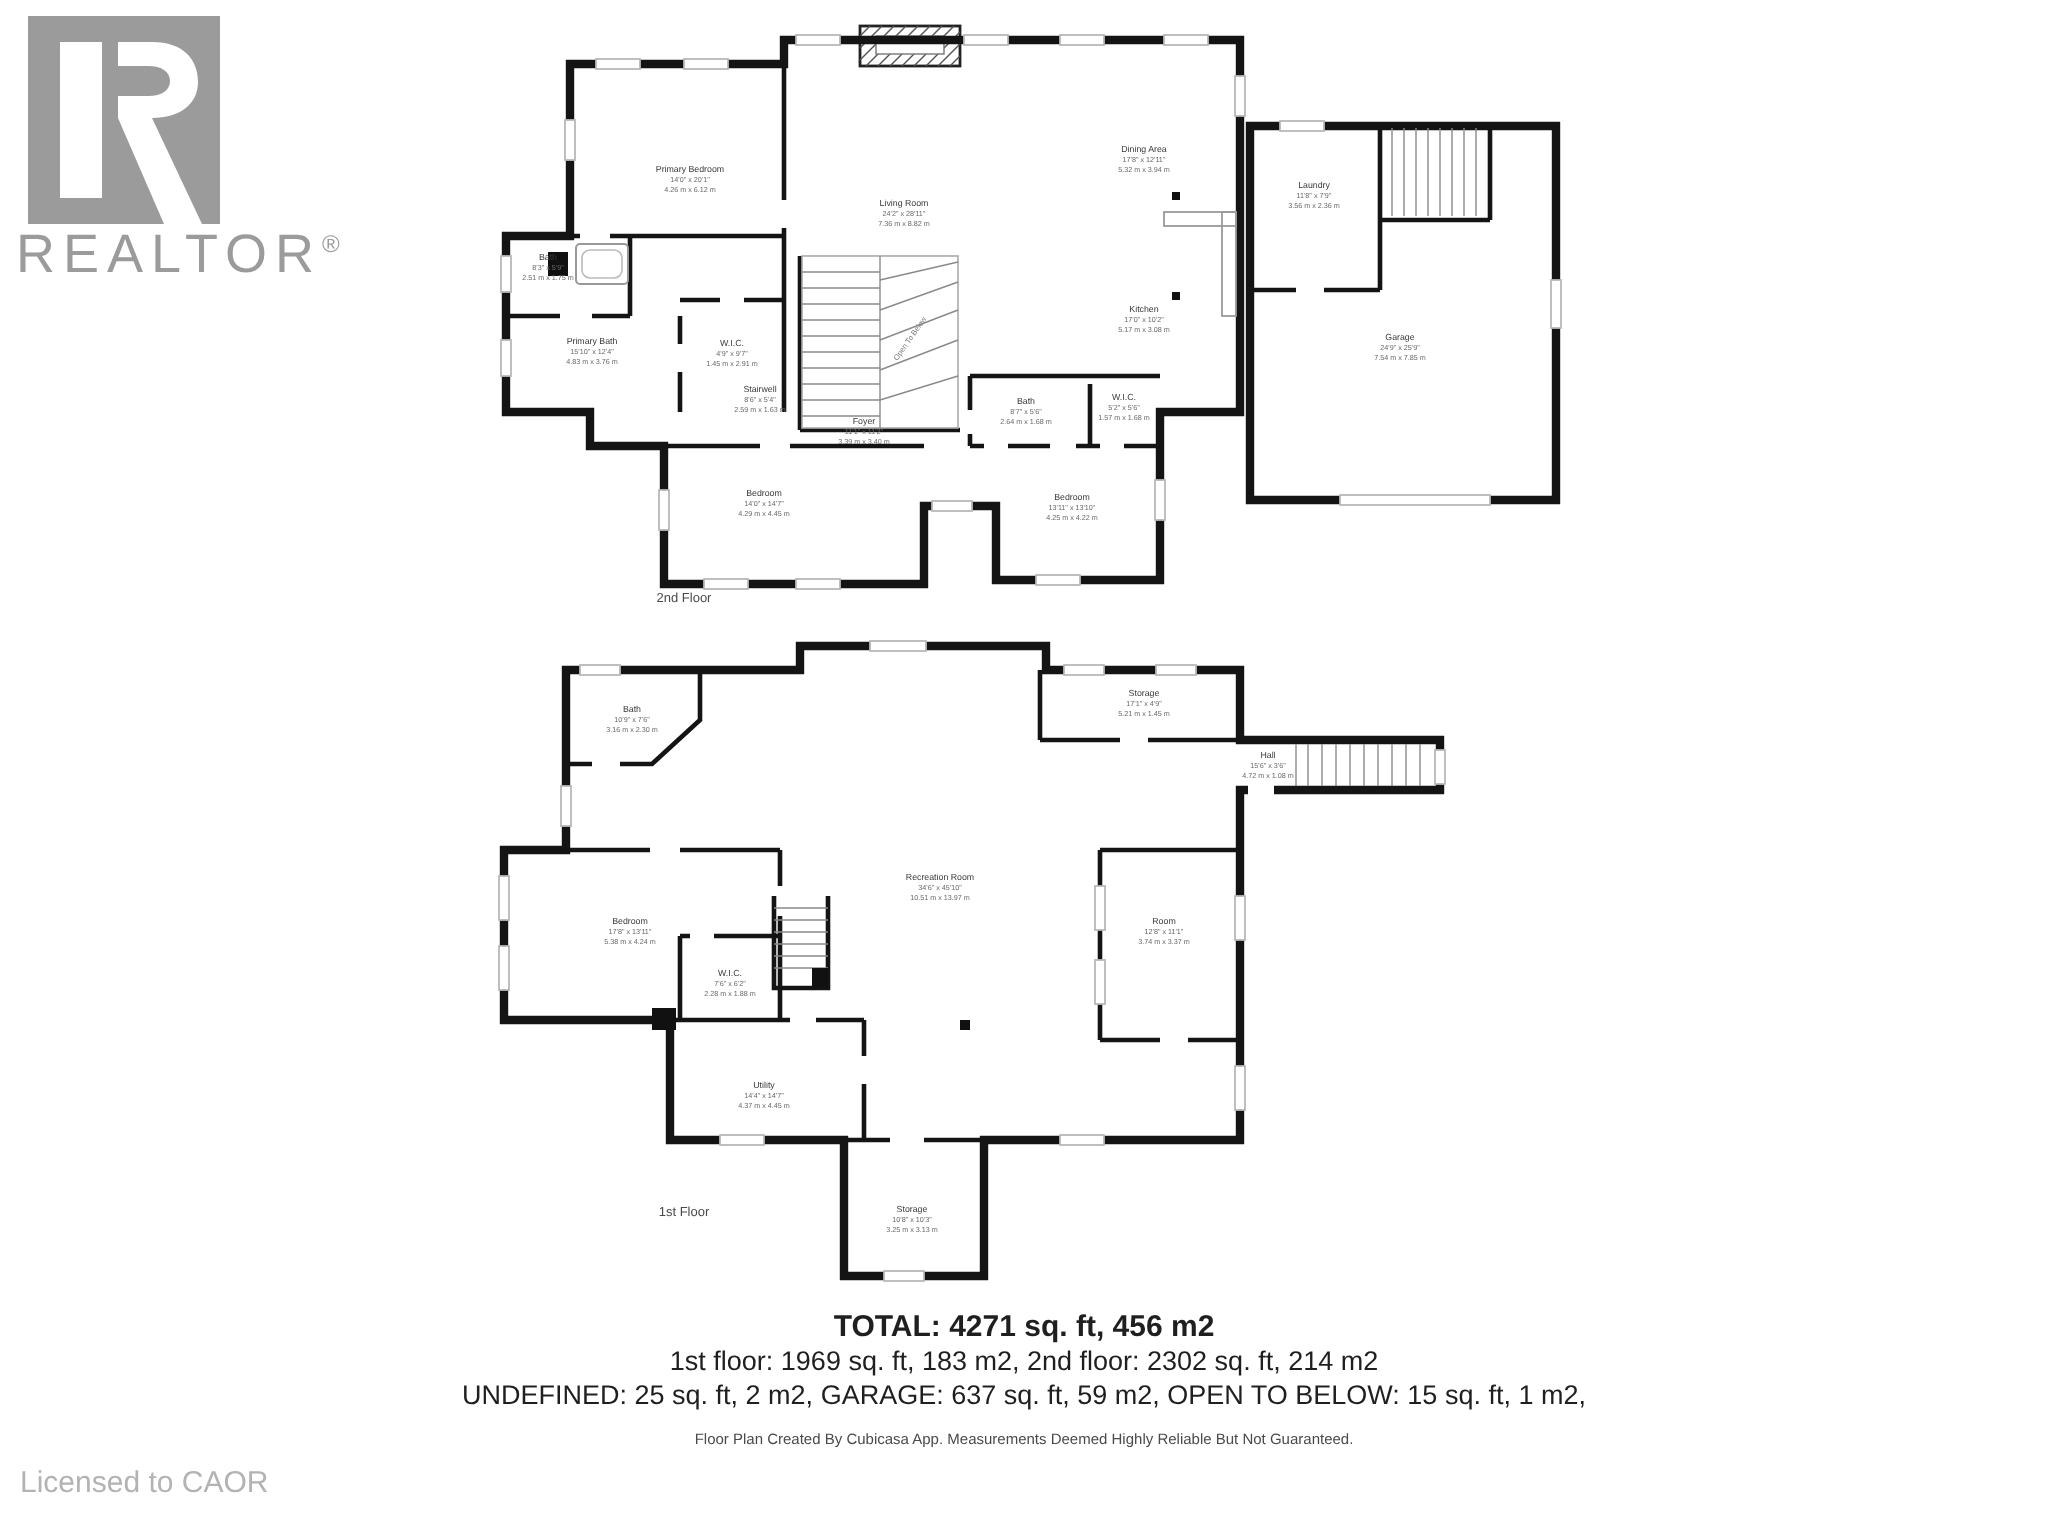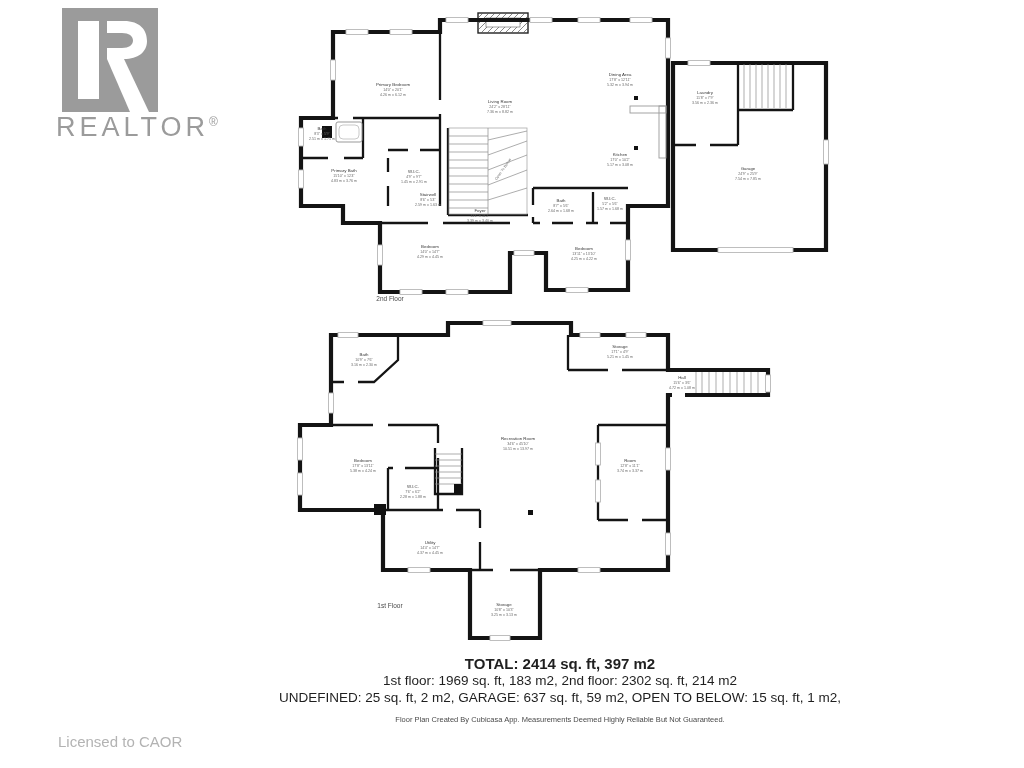--- a/index.html
+++ b/index.html
@@ -1,18 +1,18 @@
 <!DOCTYPE html>
 <html><head>
 <meta charset="utf-8">
 <style>
   html,body{margin:0;padding:0;background:#fff;width:1024px;height:768px;overflow:hidden;
     font-family:"Liberation Sans",sans-serif;}
   .abs{position:absolute;}
-  #stage{position:relative;width:904px;height:768px;background:#fff;margin-left:48px;}
+  #stage{position:relative;width:904px;height:768px;background:#fff;}
 
   
   #logo{left:12px;top:8px;width:160px;height:140px;}
   #logo-text{left:8px;top:112px;color:#9b9b9b;font-size:27px;letter-spacing:4px;font-weight:400;}
   #logo-text sup{font-size:12px;}
 
   
   svg text{font-family:"Liberation Sans",sans-serif;}
   .rn{font-size:4.4px;fill:#3a3a3a;}
   .rd{font-size:3.6px;fill:#6a6a6a;}
@@ -340,20 +340,20 @@
       <g>
         <text class="rn" x="226" y="288">Storage</text>
         <text class="rd" x="226" y="293">10'8" x 10'3"</text>
         <text class="rd" x="226" y="298">3.25 m x 3.13 m</text>
       </g>
       <text class="fl" x="112" y="290">1st Floor</text>
     </g>
   </svg>
 
   <div id="summary" class="abs">
-    <div class="total">TOTAL: 2414 sq. ft, 397 m2</div>
+    <div class="total">TOTAL: 4271 sq. ft, 456 m2</div>
     <div class="line">1st floor: 1969 sq. ft, 183 m2, 2nd floor: 2302 sq. ft, 214 m2</div>
     <div class="line">UNDEFINED: 25 sq. ft, 2 m2, GARAGE: 637 sq. ft, 59 m2, OPEN TO BELOW: 15 sq. ft, 1 m2,</div>
     <div class="disclaimer">Floor Plan Created By Cubicasa App. Measurements Deemed Highly Reliable But Not Guaranteed.</div>
   </div>
 
   <div id="licensed" class="abs">Licensed to CAOR</div>
 </div>
 
 </body></html>

